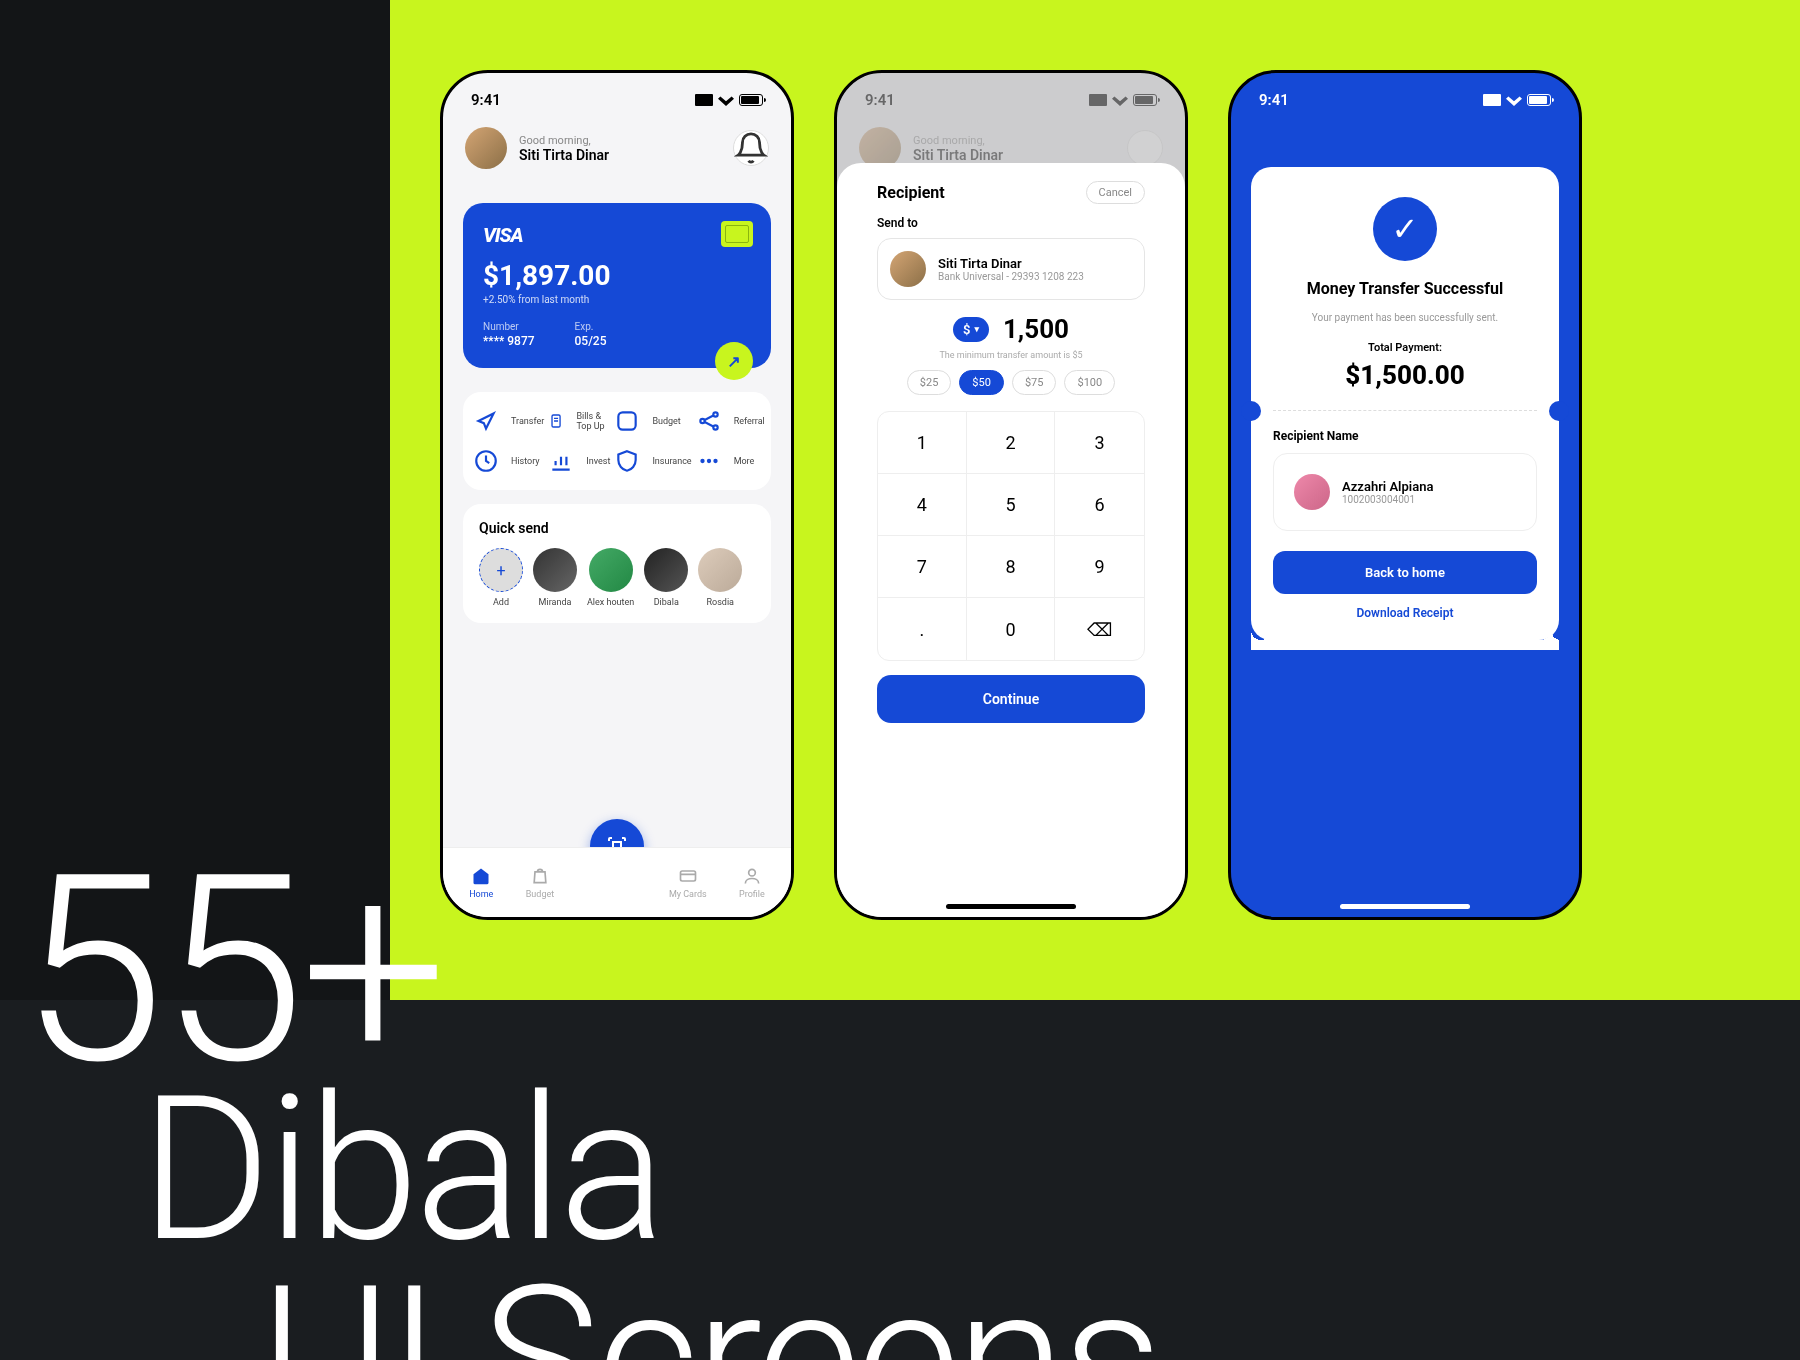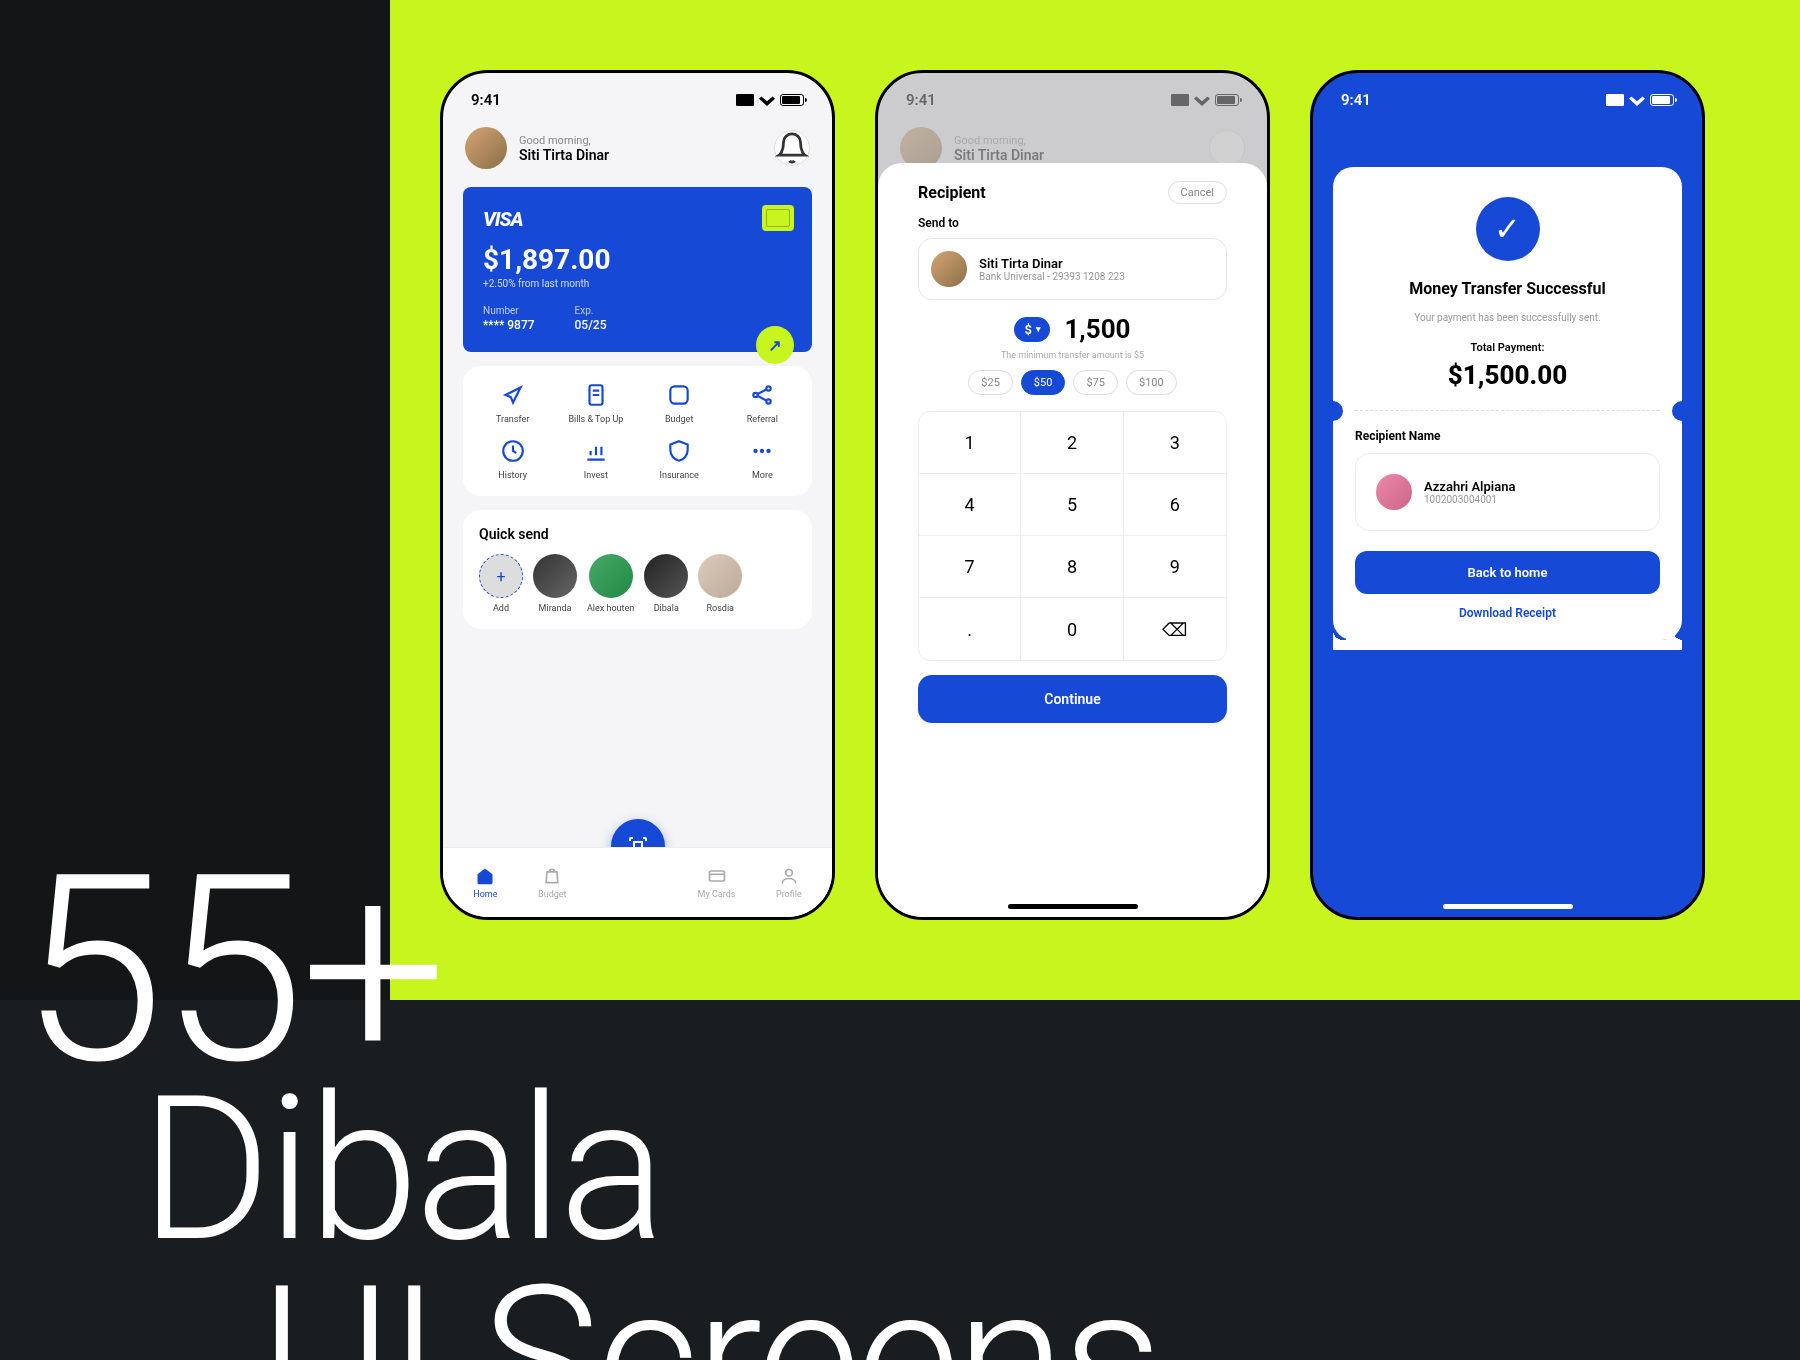--- a/index.html
+++ b/index.html
@@ -4,52 +4,52 @@
 <style>
 *{margin:0;padding:0;box-sizing:border-box;font-family:-apple-system,BlinkMacSystemFont,"Segoe UI",Roboto,sans-serif;}
 body{width:1800px;height:1360px;background:#131517;position:relative;overflow:hidden;}
 .lime-bg{position:absolute;top:0;left:390px;width:1410px;height:1000px;background:#c8f51e;}
 .dark-strip{position:absolute;top:1000px;left:0;width:1800px;height:360px;background:#1a1d20;}
 .headline{position:absolute;color:#fff;font-weight:300;letter-spacing:-4px;line-height:1;}
 .h1{top:840px;left:20px;font-size:260px;}
 .h2{top:1070px;left:140px;font-size:200px;}
 .h3{top:1260px;left:260px;font-size:200px;}
 .phones{position:absolute;top:70px;left:440px;display:flex;gap:40px;}
-.phone{width:395px;height:850px;border-radius:48px;border:3px solid #000;position:relative;overflow:hidden;}
+.phone{width:354px;height:850px;border-radius:48px;border:3px solid #000;position:relative;overflow:hidden;}
 .phone-1{background:#f5f5f7;}
 .phone-2{background:#f0f0f2;}
 .phone-3{background:#1549d6;}
 .status-bar{display:flex;justify-content:space-between;align-items:center;padding:18px 28px 8px;font-size:15px;font-weight:600;}
 .status-bar.light{color:#fff;}
 .status-icons{display:flex;gap:5px;align-items:center;}
 .signal,.wifi,.batt{display:inline-block;}
 .signal{width:18px;height:12px;background:currentColor;border-radius:1px;}
 .wifi{width:16px;height:12px;background:currentColor;clip-path:polygon(50% 100%,0 40%,15% 20%,50% 60%,85% 20%,100% 40%);}
 .batt{width:24px;height:12px;border:1px solid currentColor;border-radius:3px;position:relative;}
 .batt::after{content:'';position:absolute;right:-4px;top:3px;width:2px;height:4px;background:currentColor;border-radius:0 2px 2px 0;}
 .batt::before{content:'';position:absolute;left:1px;top:1px;width:18px;height:8px;background:currentColor;border-radius:1px;}
 .p1-header{display:flex;align-items:center;padding:10px 22px;gap:12px;}
 .avatar{width:42px;height:42px;border-radius:50%;background:linear-gradient(135deg,#d4a574,#8b6f47);}
 .avatar-sm{width:36px;height:36px;}
 .greeting{flex:1;}
 .greet-sm{font-size:11px;color:#888;}
 .greet-name{font-size:14px;font-weight:600;}
 .bell-btn{width:36px;height:36px;border-radius:50%;border:1px solid #ddd;display:flex;align-items:center;justify-content:center;background:#fff;}
-.card{margin:8px 20px;background:#1549d6;border-radius:8px;padding:20px;color:#fff;position:relative;}
+.card{margin:24px 20px;background:#1549d6;border-radius:20px;padding:20px;color:#fff;position:relative;}
 .visa{font-style:italic;font-weight:800;font-size:20px;letter-spacing:-1px;}
 .chip{position:absolute;top:18px;right:18px;width:32px;height:26px;background:#c8f51e;border-radius:4px;}
 .chip::before{content:'';position:absolute;inset:4px;border:1px solid #8ab50e;border-radius:2px;}
 .balance{font-size:28px;font-weight:700;margin-top:12px;}
 .delta{font-size:10px;opacity:.8;margin-top:2px;}
 .card-row{display:flex;gap:40px;margin-top:16px;font-size:10px;}
 .card-lbl{opacity:.7;}
 .card-val{font-size:12px;font-weight:500;margin-top:2px;}
 .card-arrow{position:absolute;bottom:-12px;right:18px;width:38px;height:38px;background:#c8f51e;border-radius:50%;display:flex;align-items:center;justify-content:center;color:#1549d6;font-size:16px;font-weight:bold;}
 .actions{margin:14px 20px;background:#fff;border-radius:18px;padding:16px 10px;display:grid;grid-template-columns:repeat(4,1fr);gap:14px 4px;}
-.action{display:flex;flex-direction:column;align-items:center;gap:6px;}
+.action{display:flex;flex-direction:row;align-items:center;gap:12px;}
 .action-ico{width:26px;height:26px;display:flex;align-items:center;justify-content:center;color:#1549d6;}
 .action-lbl{font-size:9px;color:#444;}
 .section{margin:8px 20px;background:#fff;border-radius:18px;padding:16px;}
 .sec-title{font-size:14px;font-weight:600;margin-bottom:12px;}
 .contacts{display:flex;gap:10px;}
 .contact{display:flex;flex-direction:column;align-items:center;gap:5px;}
 .contact-av{width:44px;height:44px;border-radius:50%;background:#ddd;}
 .contact-add{border:1px dashed #1549d6;display:flex;align-items:center;justify-content:center;color:#1549d6;}
 .contact-lbl{font-size:9px;color:#444;}
 .trans-hdr{display:flex;justify-content:space-between;align-items:center;margin-bottom:12px;}

